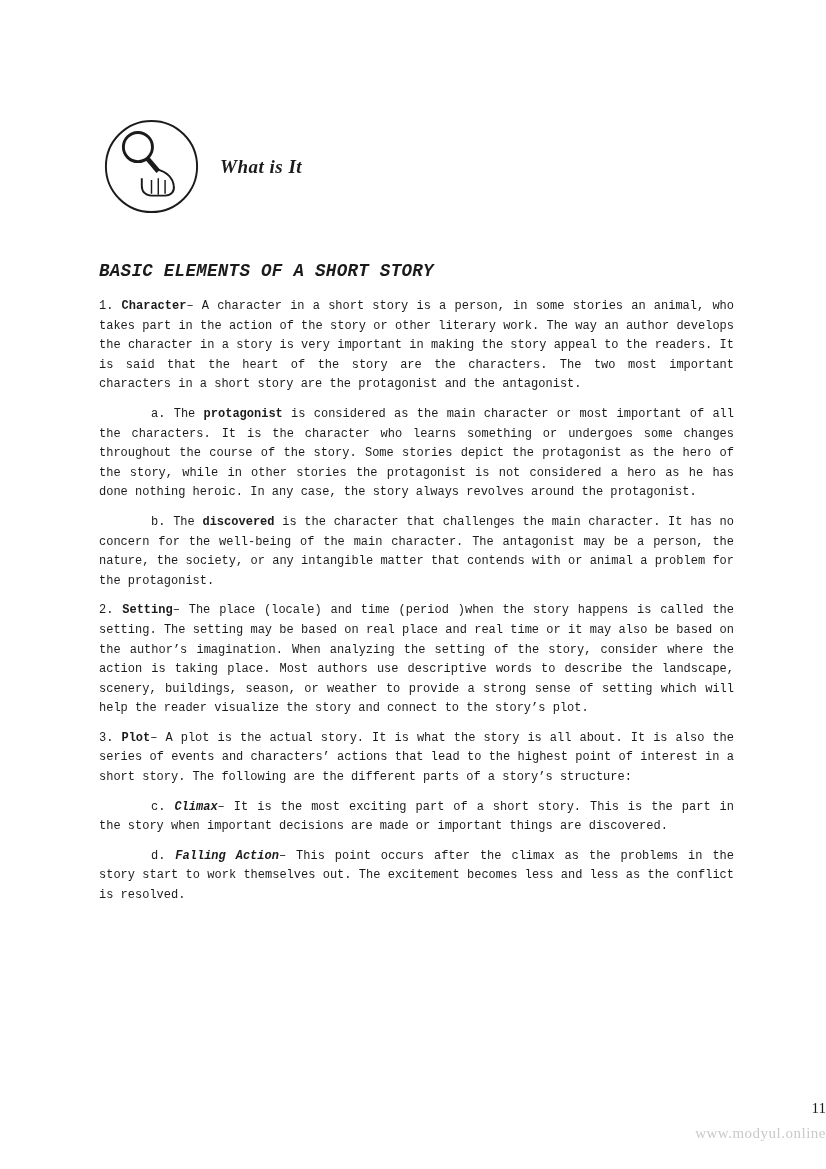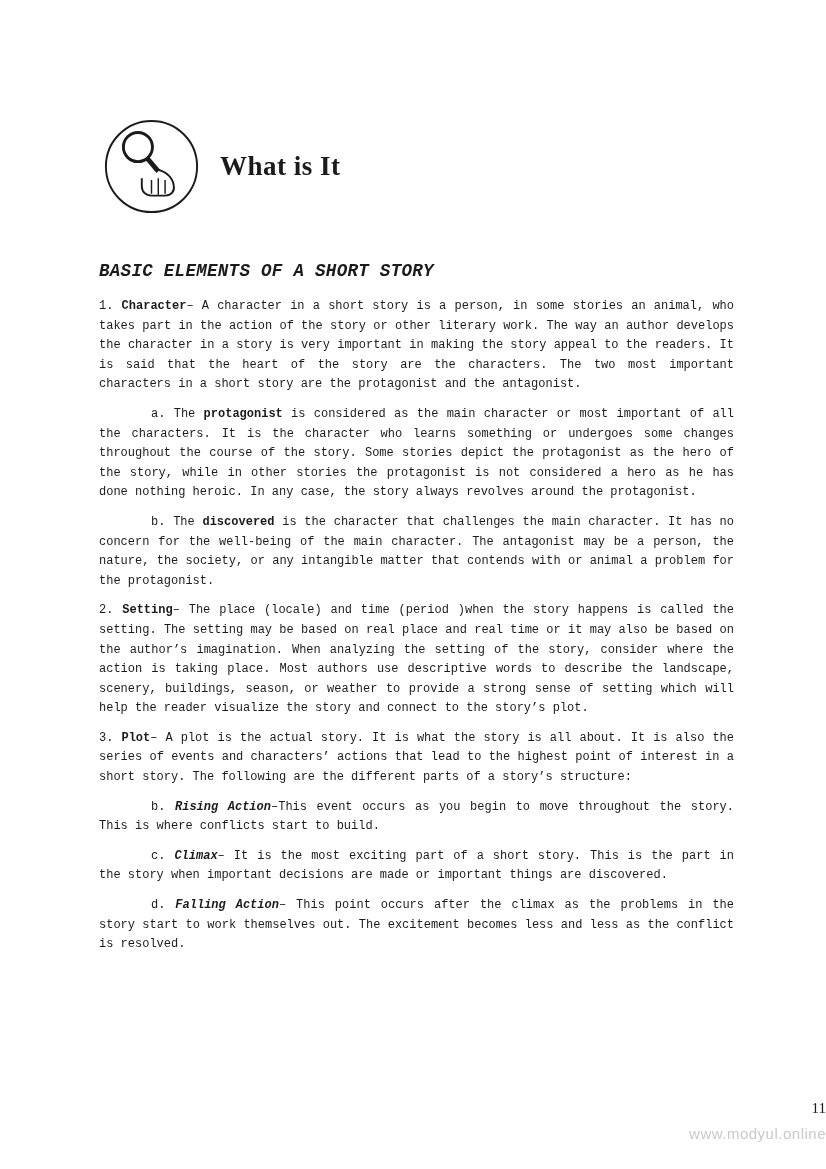--- a/index.html
+++ b/index.html
@@ -21,22 +21,23 @@
     align-items: center;
     margin: 118px 0 0 103px;
   }
   .icon-circle {
     width: 97px;
     height: 97px;
     flex: 0 0 auto;
   }
   .icon-circle svg { width: 100%; height: 100%; }
   .section-title {
-    font-size: 27px;
+    font-size: 19px;
     font-weight: bold;
+    font-style: italic;
     margin-left: 20px;
     letter-spacing: 0.5px;
   }
   .content {
     margin: 46px 92px 0 99px;
     font-family: Liberation Mono, monospace;
   }
   .main-heading {
     font-size: 17.5px;
     font-weight: bold;
@@ -62,21 +63,21 @@
     text-align: right;
   }
   .page-number {
     bottom: 52px;
     font-size: 15px;
     font-family: "Liberation Serif", serif;
   }
   .watermark {
     bottom: 27px;
     font-size: 15px;
-    font-family: Liberation Sans, sans-serif;
+    font-family: Liberation Serif, serif;
     color: #c9c9c9;
     letter-spacing: 0.5px;
   }
 </style>
 </head>
 <body>
 
 <div class="page">
 
   <div class="header">
@@ -93,21 +94,20 @@
   </div>
 
   <div class="content">
     <h2 class="main-heading">BASIC ELEMENTS OF A SHORT STORY</h2>
     <div>
         <p class="para"><span>1. </span><span class="b">Character</span><span>– A character in a short story is a person, in some stories an animal, who takes part in the action of the story or other literary work. The way an author develops the character in a story is very important in making the story appeal to the readers. It is said that the heart of the story are the characters. The two most important characters in a short story are the protagonist and the antagonist.</span></p>
         <p class="para indented"><span>a. The </span><span class="b">protagonist</span><span> is considered as the main character or most important of all the characters. It is the character who learns something or undergoes some changes throughout the course of the story. Some stories depict the protagonist as the hero of the story, while in other stories the protagonist is not considered a hero as he has done nothing heroic. In any case, the story always revolves around the protagonist.</span></p>
         <p class="para indented"><span>b. The </span><span class="b">discovered</span><span> is the character that challenges the main character. It has no concern for the well-being of the main character. The antagonist may be a person, the nature, the society, or any intangible matter that contends with or animal a problem for the protagonist.</span></p>
         <p class="para"><span>2. </span><span class="b">Setting</span><span>– The place (locale) and time (period )when the story happens is called the setting. The setting may be based on real place and real time or it may also be based on the author’s imagination. When analyzing the setting of the story, consider where the action is taking place. Most authors use descriptive words to describe the landscape, scenery, buildings, season, or weather to provide a strong sense of setting which will help the reader visualize the story and connect to the story’s plot.</span></p>
         <p class="para"><span>3. </span><span class="b">Plot</span><span>– A plot is the actual story. It is what the story is all about. It is also the series of events and characters’ actions that lead to the highest point of interest in a short story. The following are the different parts of a story’s structure:</span></p>
-        <p class="para indented"><span>b. </span><span class="bi">Rising Action</span><span>–This event occurs as you begin to move throughout the story. This is where conflicts start to build.</span></p>
         <p class="para indented"><span>c. </span><span class="bi">Climax</span><span>– It is the most exciting part of a short story. This is the part in the story when important decisions are made or important things are discovered.</span></p>
         <p class="para indented"><span>d. </span><span class="bi">Falling Action</span><span>– This point occurs after the climax as the problems in the story start to work themselves out. The excitement becomes less and less as the conflict is resolved.</span></p>
       </div>
   </div>
 
   <div class="footer page-number">11</div>
   <div class="footer watermark">www.modyul.online</div>
 
 </div>
 

